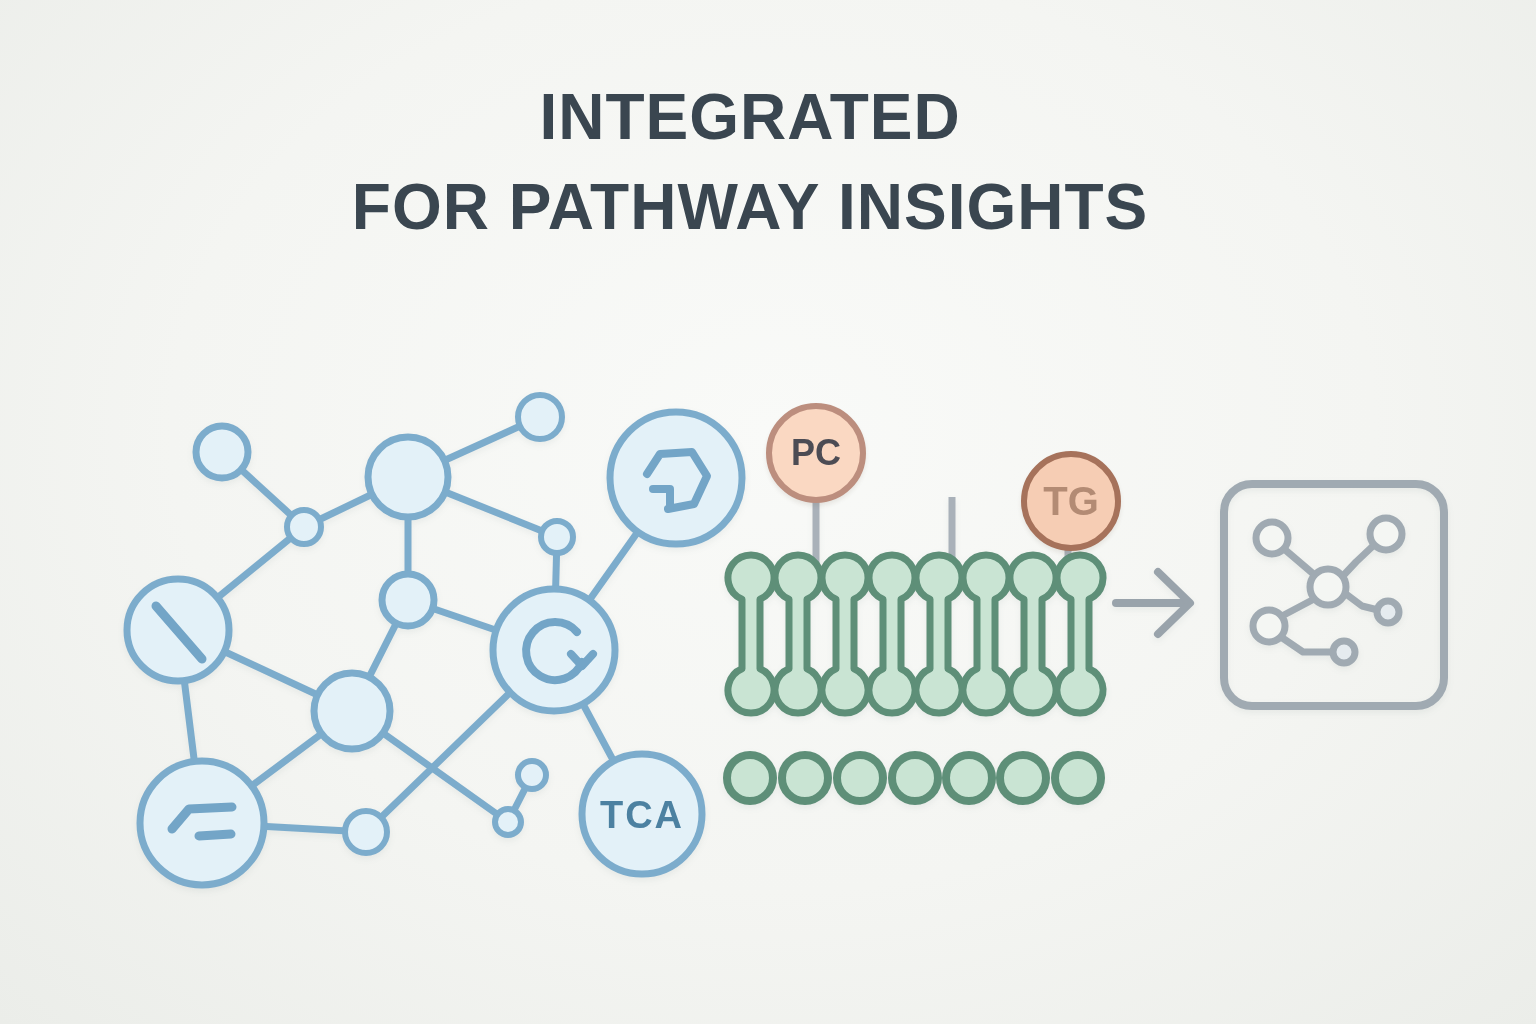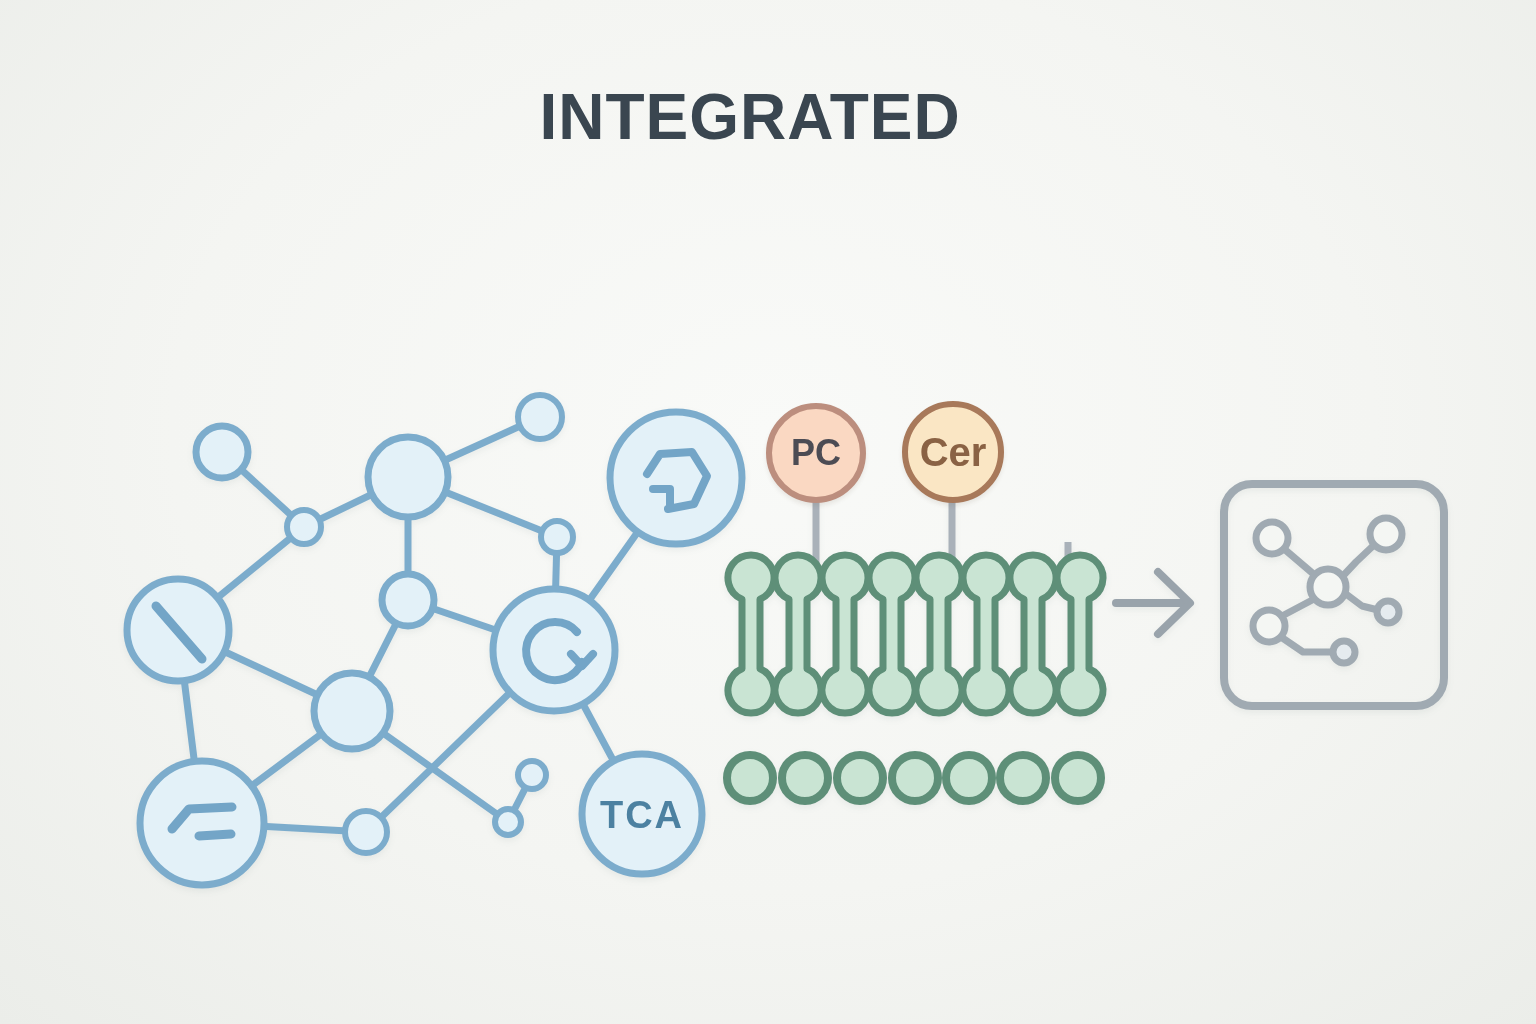--- a/index.html
+++ b/index.html
@@ -31,24 +31,25 @@
   .lipid-label.cer{left:902px;top:401px;width:90px;height:90px;border:6px solid #A8795A;background:#FAE6C4;color:#8A6244;font-size:40px;}
   .lipid-label.tg{left:1021px;top:451px;width:88px;height:88px;border:6px solid #A6725B;background:#F6CDB4;color:#B38B74;font-size:40px;}
 </style>
 </head>
 <body>
 
 <div class="canvas">
 
   <div class="title">
     <div class="line">INTEGRATED</div>
+    <div class="line">FOR PATHWAY INSIGHTS</div>
   </div>
 
   <div class="lipid-label pc">PC</div>
-  <div class="lipid-label cer">Cer</div>
+  <div class="lipid-label tg">TG</div>
 
   <svg class="illustration" viewBox="0 0 1536 1024">
 
     <g>
       <g stroke="#7CACCC" stroke-width="7" stroke-linecap="round">
         <line x1="222" y1="452" x2="304" y2="527"></line>
         <line x1="304" y1="527" x2="408" y2="477"></line>
         <line x1="304" y1="527" x2="178" y2="630"></line>
         <line x1="408" y1="477" x2="540" y2="417"></line>
         <line x1="408" y1="477" x2="557" y2="537"></line>

